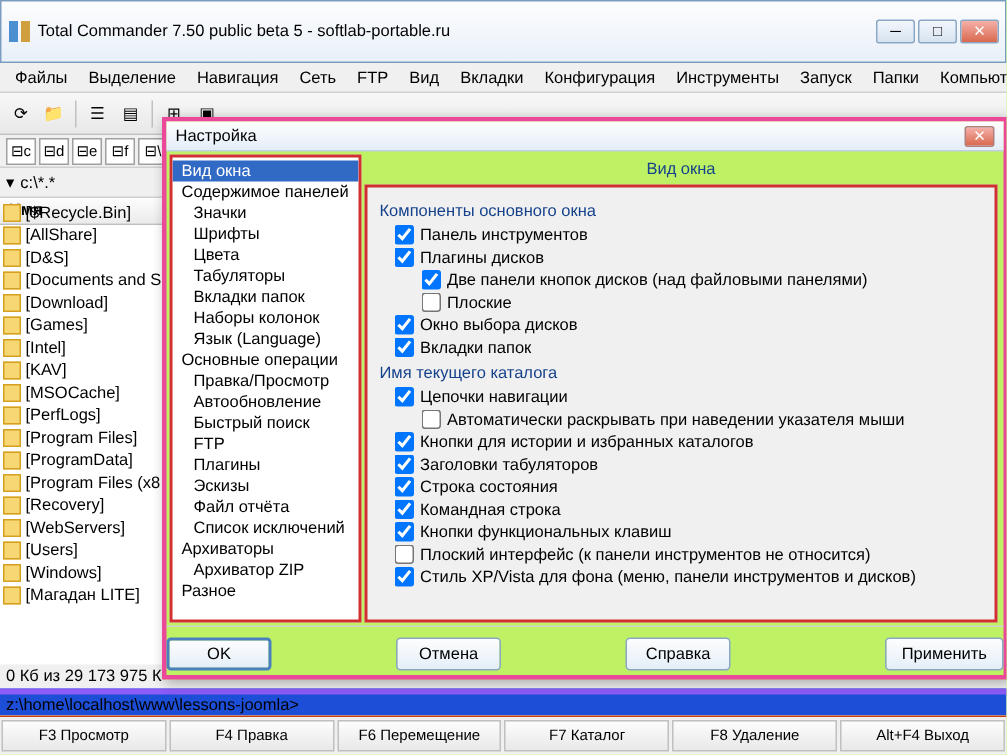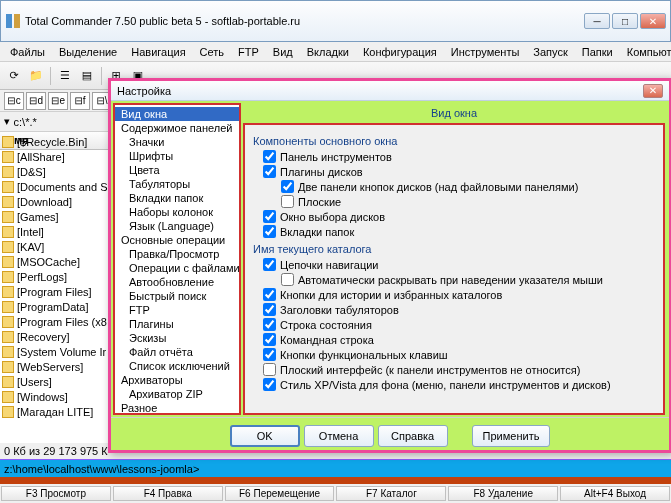--- a/index.html
+++ b/index.html
@@ -31,26 +31,26 @@
 .treeitem{padding:1px 6px;cursor:default;white-space:nowrap}
 .treeitem.sel{background:#316ac5;color:#fff}
 .treeitem.sub{padding-left:14px}
 .panel{flex:1;margin:2px 4px 2px 0;display:flex;flex-direction:column}
 .panelhdr{text-align:center;padding:4px;color:#15428b;font-weight:normal}
 .panelbox{border:2px solid #d03030;flex:1;background:#f0f0f0;padding:6px 8px;overflow-y:auto}
 .grouplbl{color:#15428b;margin:4px 0 2px}
 .chkrow{display:flex;align-items:center;gap:4px;padding:1px 0;margin-left:10px}
 .chkrow.sub{margin-left:28px}
 .chkrow input{width:13px;height:13px}
-.dlgbtns{height:36px;display:flex;align-items:center;justify-content:center;gap:4px;border-top:1px solid #d0d0d0}
+.dlgbtns{height:36px;display:flex;align-items:center;justify-content:space-between;gap:4px;border-top:1px solid #d0d0d0}
 .btn{min-width:70px;height:22px;border:1px solid #8aa7c5;background:linear-gradient(#fdfdfe,#e4eef8);border-radius:3px;padding:0 10px}
 .btn.def{border:2px solid #4a80c0}
 .statusbar{position:absolute;left:0;bottom:44px;right:0;height:16px;background:#f0f0f0;padding:0 4px;font-size:11px;display:flex;align-items:center}
-.cmdline{position:absolute;left:0;bottom:26px;right:0;height:18px;background:#0ea5e9;display:flex;align-items:center;padding:0 4px;border-top:1px solid #8b5cf6}
-.fkeys{position:absolute;left:0;bottom:0;right:0;height:26px;background:#f0f0f0;display:flex;border-top:7px solid #c2410c}
+.cmdline{position:absolute;left:0;bottom:26px;right:0;height:18px;background:#1d4ed8;display:flex;align-items:center;padding:0 4px;border-top:4px solid #8b5cf6}
+.fkeys{position:absolute;left:0;bottom:0;right:0;height:26px;background:#f0f0f0;display:flex;border-top:1px solid #c2410c}
 .fkey{flex:1;border:1px solid #c0c0c0;margin:2px 1px;background:linear-gradient(#fdfdfd,#e8e8e8);display:flex;align-items:center;justify-content:center;font-size:10px}
 .sep{width:1px;height:18px;background:#c0c0c0;margin:0 2px}
 </style>
 </head>
 <body>
 
 <div class="titlebar">
   <span class="icon">
     <svg width="16" height="16">
         <rect x="1" y="1" width="6" height="14" fill="#4a90d0"></rect>
@@ -165,24 +165,20 @@
     <div class="frow">
       <span class="ficon"></span>
       <span>[Program Files (x8</span>
     </div>
     <div class="frow">
       <span class="ficon"></span>
       <span>[Recovery]</span>
     </div>
     <div class="frow">
       <span class="ficon"></span>
-      <span>[System Volume Ir</span>
-    </div>
-    <div class="frow">
-      <span class="ficon"></span>
       <span>[WebServers]</span>
     </div>
     <div class="frow">
       <span class="ficon"></span>
       <span>[Users]</span>
     </div>
     <div class="frow">
       <span class="ficon"></span>
       <span>[Windows]</span>
     </div>
@@ -223,21 +219,20 @@
         <div class="treeitem">Содержимое панелей</div>
         <div class="treeitem sub">Значки</div>
         <div class="treeitem sub">Шрифты</div>
         <div class="treeitem sub">Цвета</div>
         <div class="treeitem sub">Табуляторы</div>
         <div class="treeitem sub">Вкладки папок</div>
         <div class="treeitem sub">Наборы колонок</div>
         <div class="treeitem sub">Язык (Language)</div>
         <div class="treeitem">Основные операции</div>
         <div class="treeitem sub">Правка/Просмотр</div>
-        <div class="treeitem sub">Операции с файлами</div>
         <div class="treeitem sub">Автообновление</div>
         <div class="treeitem sub">Быстрый поиск</div>
         <div class="treeitem sub">FTP</div>
         <div class="treeitem sub">Плагины</div>
         <div class="treeitem sub">Эскизы</div>
         <div class="treeitem sub">Файл отчёта</div>
         <div class="treeitem sub">Список исключений</div>
         <div class="treeitem">Архиваторы</div>
         <div class="treeitem sub">Архиватор ZIP</div>
         <div class="treeitem">Разное</div>

